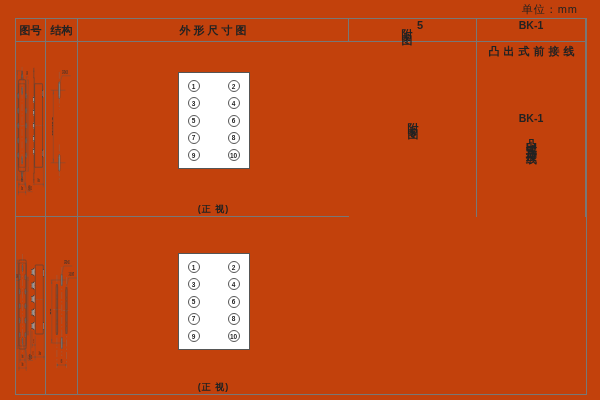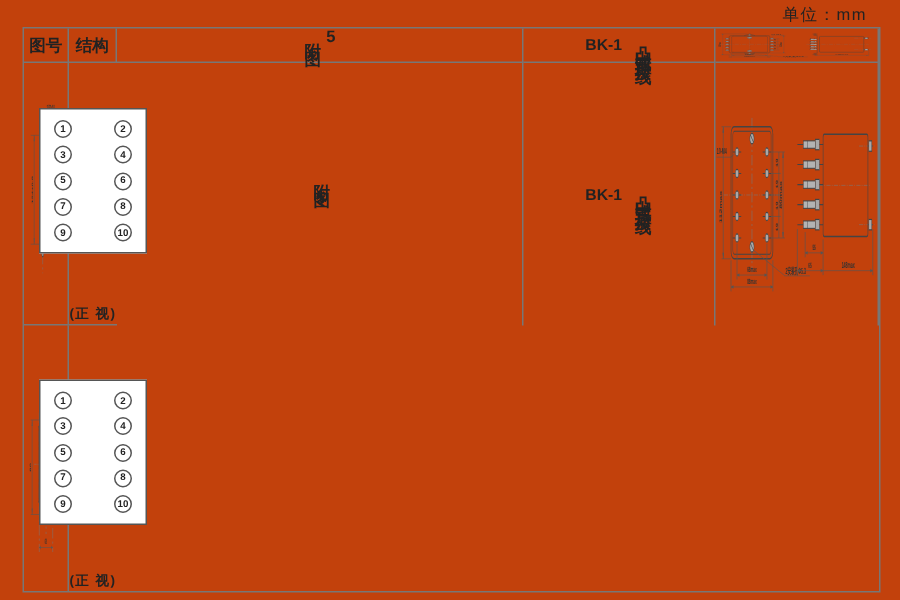--- a/index.html
+++ b/index.html
@@ -9,21 +9,21 @@
   .tbl{position:absolute;left:15px;top:18px;display:grid;
        grid-template-columns:30px 32px 271px 128px 109px;
        grid-template-rows:23px 175px 177px;
        border:1px solid #777;}
   .cell{position:relative;box-sizing:border-box;font-weight:bold;}
   .br{border-right:1px solid #777;}
   .bb{border-bottom:1px solid #777;}
   .hcell{display:flex;align-items:center;justify-content:center;font-size:11px;white-space:pre;}
   .figcell{display:flex;align-items:center;justify-content:center;}
   .vtext{writing-mode:vertical-lr;text-orientation:upright;font-size:11px;letter-spacing:7px;}
-  .structcell{display:flex;flex-direction:row;align-items:center;justify-content:center;gap:5px;}
+  .structcell{display:flex;flex-direction:column;align-items:center;justify-content:center;gap:5px;}
   .model{font-size:10.5px;}
   .vtext2{writing-mode:vertical-lr;text-orientation:upright;font-size:11px;letter-spacing:3px;}
   .drw{position:absolute;left:0;top:0;width:100%;height:100%;}
   .ol{stroke:#444;fill:none;stroke-width:1;}
   .thin{stroke-width:0.7;}
   .dim{stroke:#555;fill:none;stroke-width:0.6;}
   .cl{stroke:#777;fill:none;stroke-width:0.55;stroke-dasharray:7 2 1.5 2;}
   .scr{fill:#a8a8a8;stroke:#444;stroke-width:0.8;}
   .scr2{fill:#ccc;stroke:#444;stroke-width:0.6;}
   .stud{fill:#b3b3b3;stroke:#444;stroke-width:0.7;}
@@ -46,20 +46,21 @@
 <body>
 
 <div class="page">
 
   <div class="unit">单位：mm</div>
 
   <div class="tbl">
 
     <div class="cell br bb hcell">图号</div>
     <div class="cell br bb hcell">结构</div>
+    <div class="cell br bb hcell">外 形 尺 寸 图</div>
 
     <div class="cell br bb figcell">
       <span class="vtext">附图5</span>
     </div>
     <div class="cell br bb structcell">
       <span class="model">BK-1</span>
       <span class="vtext2">凸出式前接线</span>
     </div>
 
     <div class="cell br bb">

